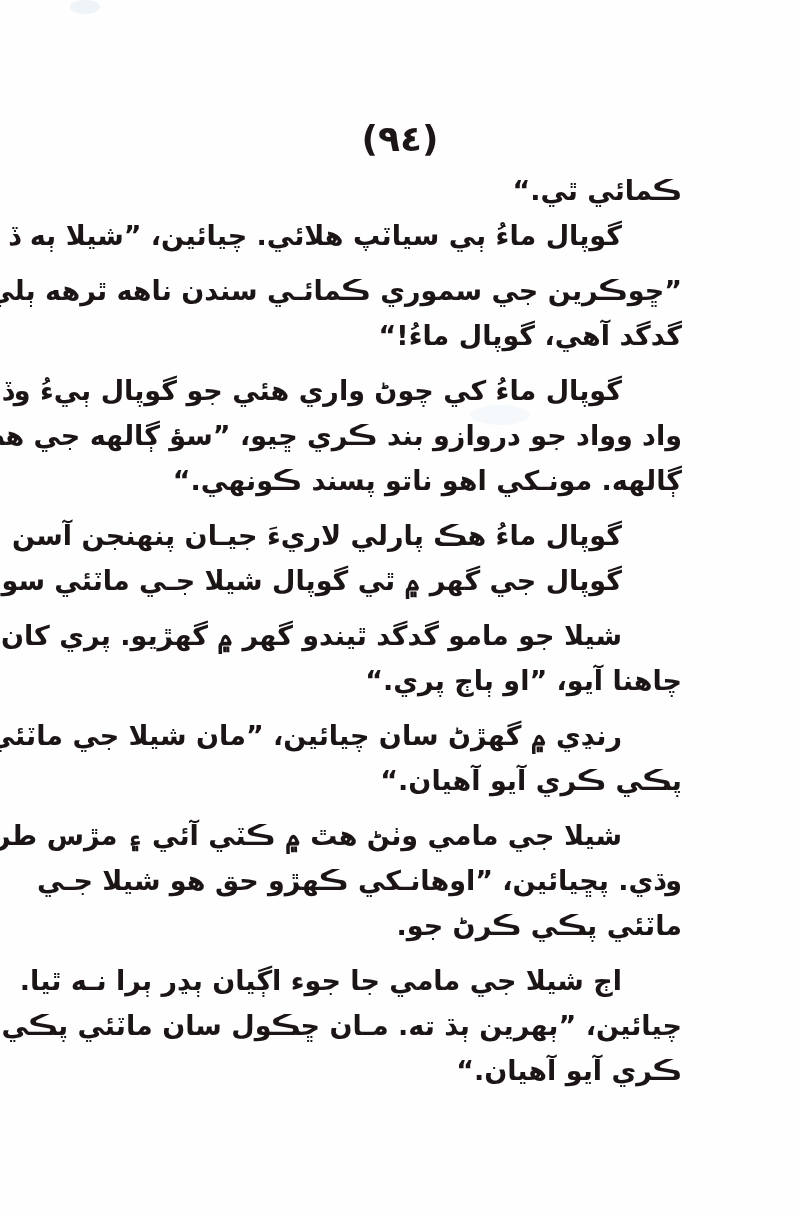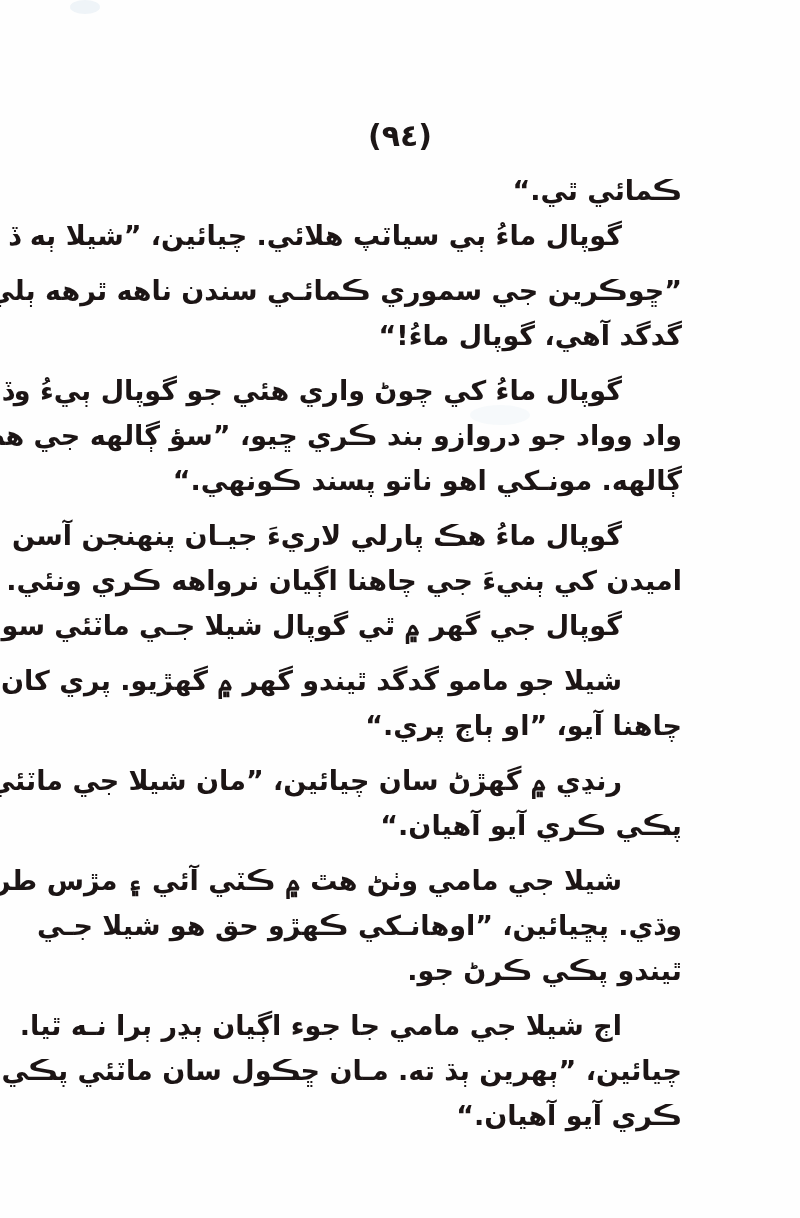--- a/index.html
+++ b/index.html
@@ -20,21 +20,21 @@
     left: 0; top: 0;
     width: 800px; height: 1218px;
     background: #fefefe;
   }
   .page-number {
     position: absolute;
     top: 118px;
     left: 0;
     width: 800px;
     text-align: center;
-    font-size: 30px;
+    font-size: 36px;
     font-weight: bold;
     direction: rtl;
     color: #1c1616;
   }
   .body-text {
     position: absolute;
     top: 168px;
     left: 62px;
     width: 680px;
     direction: rtl;
@@ -86,38 +86,37 @@
     </div>
 
     <div class="para">
       <span class="line first">گوپال ماءُ کي چوڻ واري هئي جو گوپال ٻيءُ وڏيڪ</span>
       <span class="line">واد وواد جو دروازو بند ڪري ڇيو، ”سؤ ڳالهه جي هڪ</span>
       <span class="line last">ڳالهه. مونـکي اهو ناتو پسند ڪونهي.“</span>
     </div>
 
     <div class="para">
       <span class="line first">گوپال ماءُ هڪ پارلي لاريءَ جيـان پنهنجن آسن</span>
-      <span class="line">اميدن کي ٻنيءَ جي چاهنا اڳيان نرواهه ڪري ونئي.</span>
       <span class="line first">گوپال جي گهر ۾ ٿي گوپال شيلا جـي ماٽئي سواهه</span>
     </div>
 
     <div class="para">
       <span class="line first">شيلا جو مامو گدگد ٿيندو گهر ۾ گهڙيو. پري کان ئي</span>
       <span class="line last">چاهنا آيو، ”او ٻاڄ پري.“</span>
     </div>
 
     <div class="para">
       <span class="line first">رنڍي ۾ گهڙڻ سان چيائين، ”مان شيلا جي ماٽئي</span>
       <span class="line last">پڪي ڪري آيو آهيان.“</span>
     </div>
 
     <div class="para">
       <span class="line first">شيلا جي مامي وٺڻ هٿ ۾ ڪٽي آئي ۽ مڙس طرف</span>
       <span class="line">وڌي. پڇيائين، ”اوهانـکي ڪهڙو حق هو شيلا جـي</span>
-      <span class="line last">ٿيندو پڪي ڪرڻ جو.</span>
+      <span class="line last">ماٽئي پڪي ڪرڻ جو.</span>
     </div>
 
     <div class="para">
       <span class="line first">اڄ شيلا جي مامي جا جوء اڳيان ٻڍر ٻرا نـه ٿيا.</span>
       <span class="line">چيائين، ”ٻهرين ٻڌ ته. مـان ڇڪول سان ماٽئي پڪي</span>
       <span class="line last">ڪري آيو آهيان.“</span>
     </div>
 
   </div>
 </div>

